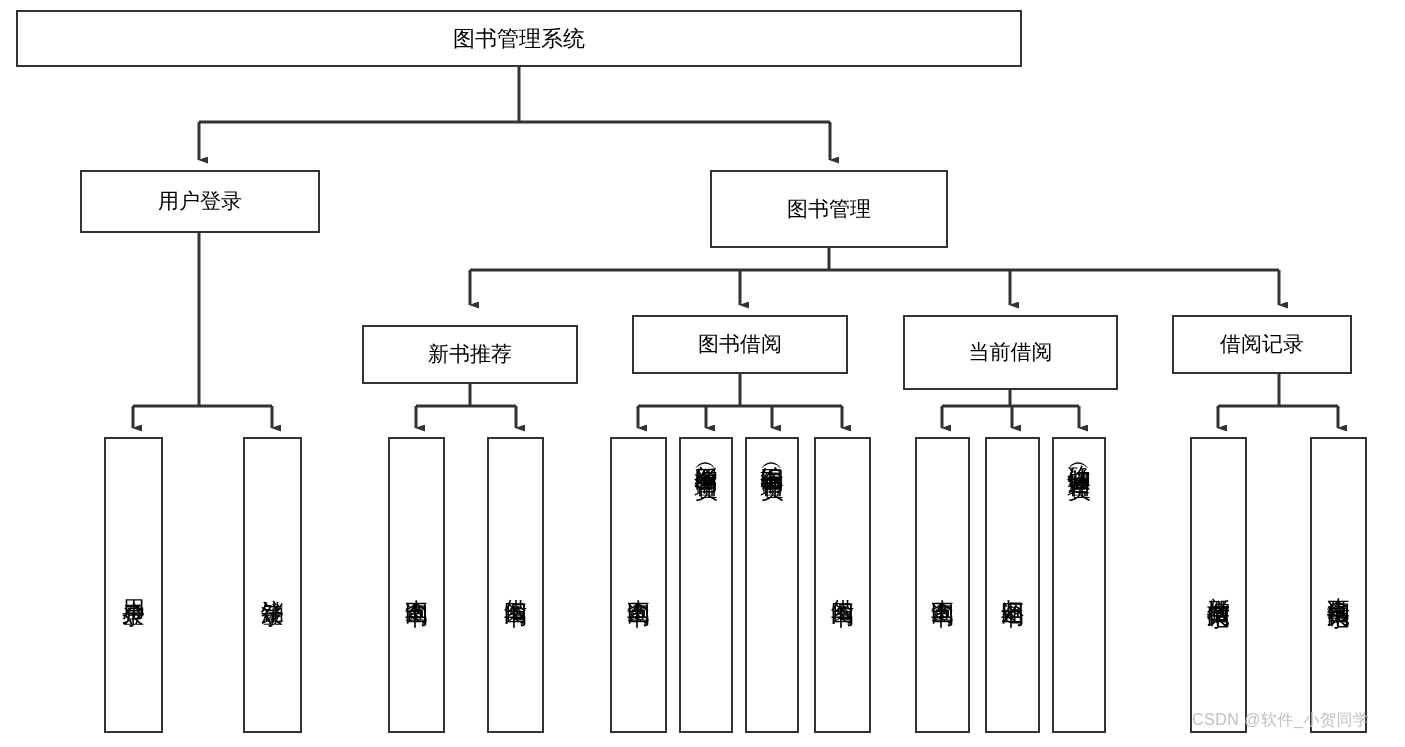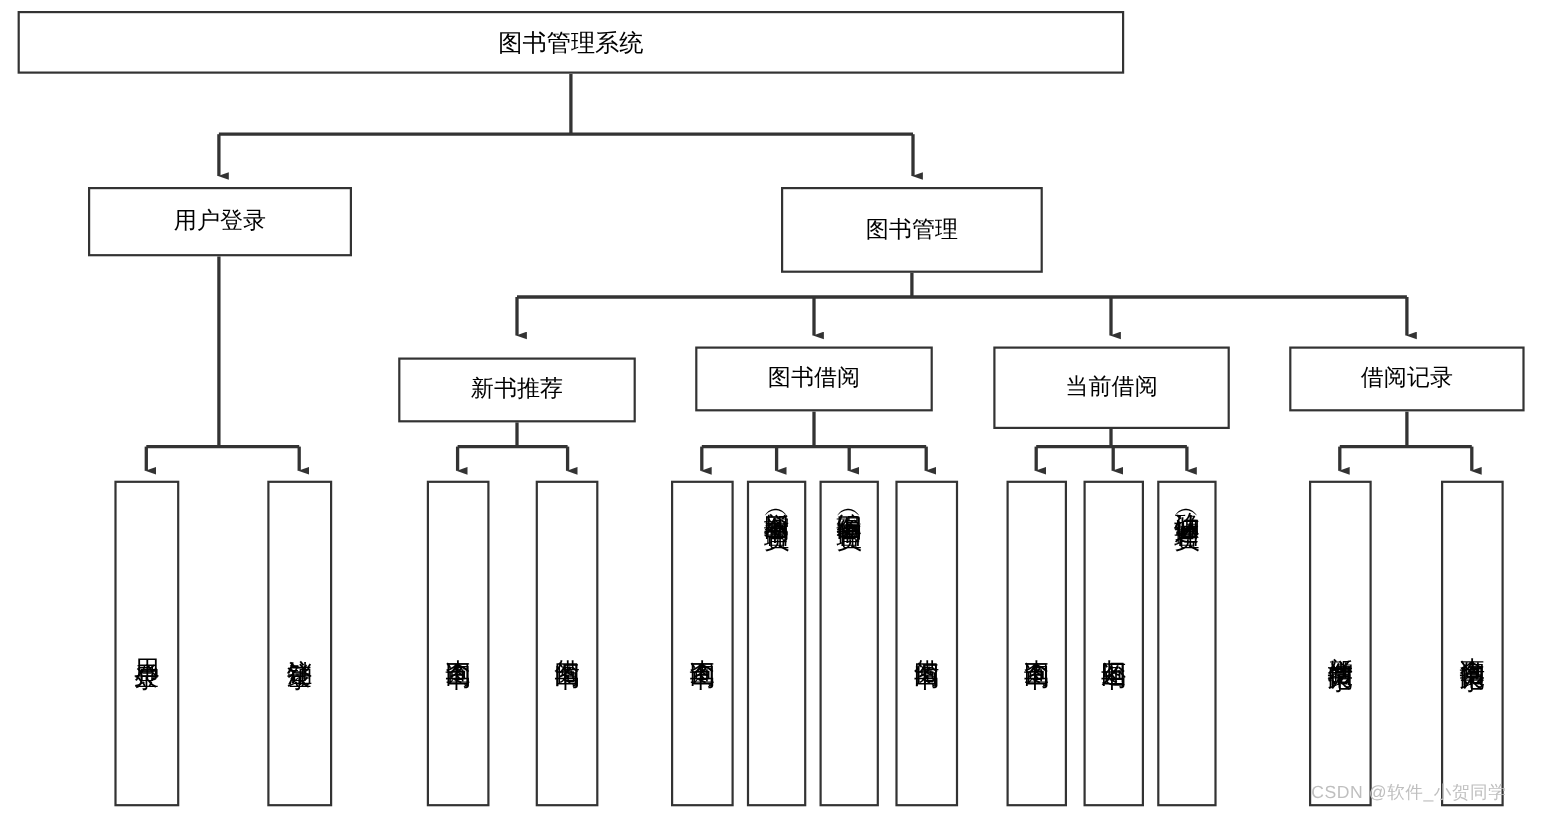--- a/index.html
+++ b/index.html
@@ -153,21 +153,21 @@
 
   <div class="node horizontal" style="left:362px; top:315px; width:216px; height:59px;margin-top:10px;">
     <span class="label">新书推荐</span>
   </div>
   <div class="node horizontal" style="left:632px; top:315px; width:216px; height:59px;">
     <span class="label">图书借阅</span>
   </div>
   <div class="node horizontal" style="left:903px; top:315px; width:215px; height:75px;">
     <span class="label">当前借阅</span>
   </div>
-  <div class="node horizontal" style="left:1172px; top:315px; width:214px; height:59px;">
+  <div class="node horizontal" style="left:1172px; top:315px; width:180px; height:59px;">
     <span class="label">借阅记录</span>
   </div>
 
   <div class="node vertical centered" style="left:104px; top:437px; width:59px; height:296px;">
     <span class="label">用户登录</span>
   </div>
   <div class="node vertical centered" style="left:243px; top:437px; width:59px; height:296px;">
     <span class="label">注销登录</span>
   </div>
 

